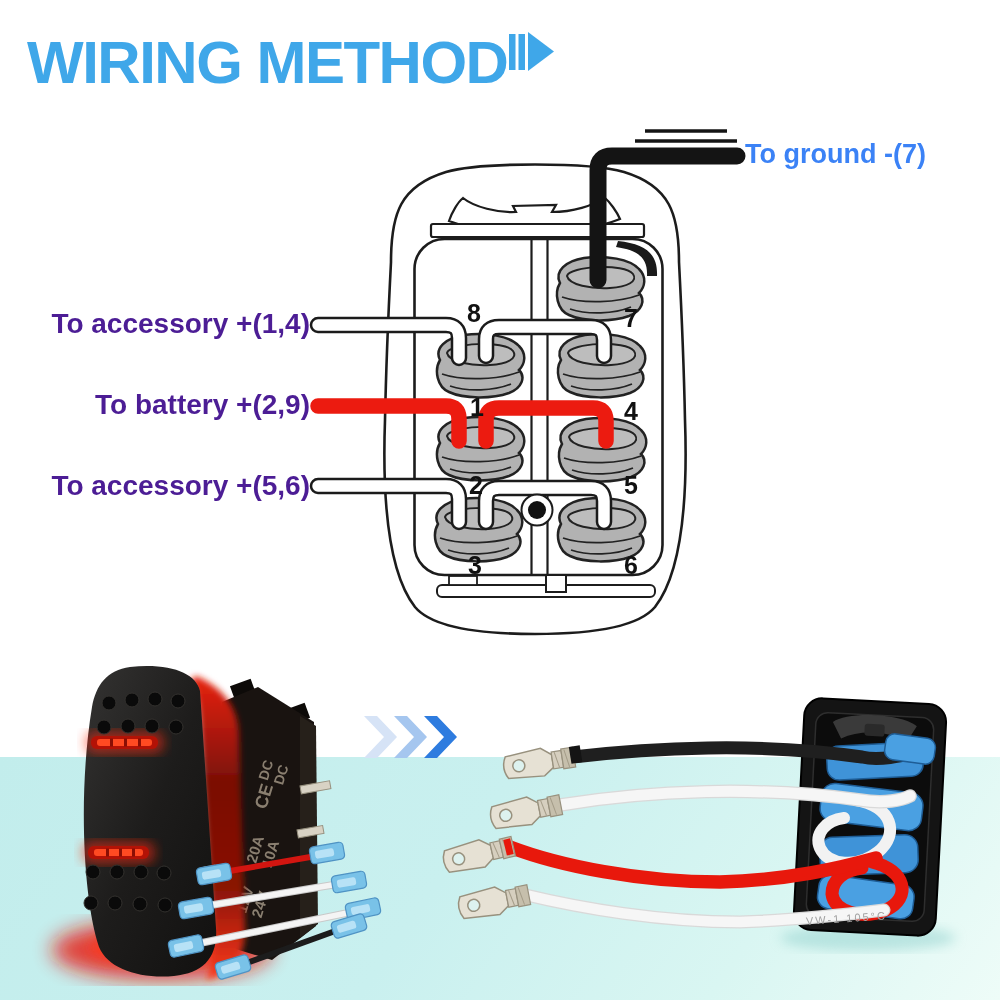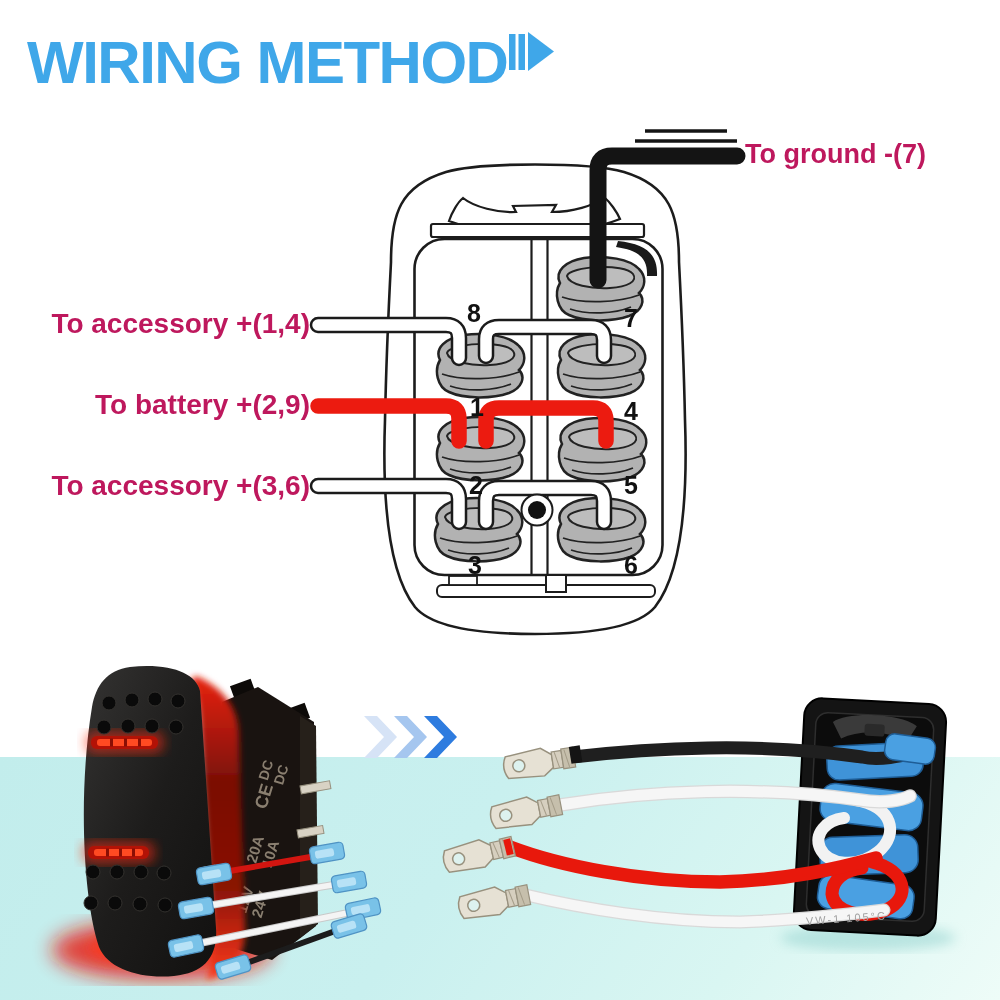--- a/index.html
+++ b/index.html
@@ -13,25 +13,25 @@
     background:linear-gradient(125deg,#c2edec 0%,#c9f0ef 45%,#d9f6f2 75%,#eefcf8 100%);
   }
   .stage{position:absolute;left:0;top:0;width:1000px;height:1000px;}
   .page-title{
     position:absolute;left:27px;top:14px;
     font-size:60px;font-weight:700;letter-spacing:-1.5px;
     color:#3fa7e9;white-space:nowrap;margin-top:14px;
   }
   .title-arrow{position:absolute;left:509px;top:31px;}
   .lbl{
-    position:absolute;font-weight:bold;font-size:28px;color:#be185d;
+    position:absolute;font-weight:bold;font-size:28px;color:#4c1d95;
     white-space:nowrap;line-height:30px;
   }
   .lbl.right-align{right:690px;text-align:right;}
-  .lbl-ground{position:absolute;left:745px;top:139px;font-weight:bold;font-size:27px;color:#be185d;white-space:nowrap;}
+  .lbl-ground{position:absolute;left:745px;top:139px;font-weight:bold;font-size:27px;color:#3b82f6;white-space:nowrap;}
   .term-num{font-weight:bold;font-size:25px;fill:#111;}
   svg{display:block;}
 </style>
 </head>
 <body>
 
 <div class="cyan-band"></div>
 
 <svg class="stage" width="1000" height="1000" viewBox="0 0 1000 1000">
   <defs>
@@ -293,13 +293,13 @@
 <div class="page-title">WIRING METHOD</div>
 <svg class="title-arrow" width="50" height="42" viewBox="0 0 50 42">
   <rect x="0" y="3" width="6.5" height="36" fill="#3fa7e9"></rect>
   <rect x="9.5" y="3" width="6.5" height="36" fill="#3fa7e9"></rect>
   <path d="M19,1 L45,20.5 L19,40 Z" fill="#3fa7e9"></path>
 </svg>
 
 <div class="lbl-ground">To ground -(7)</div>
 <div class="lbl right-align" style="top:309px;">To accessory +(1,4)</div>
 <div class="lbl right-align" style="top:390px;">To battery +(2,9)</div>
-<div class="lbl right-align" style="top:471px;">To accessory +(3,6)</div>
+<div class="lbl right-align" style="top:471px;">To accessory +(5,6)</div>
 
 </body></html>

